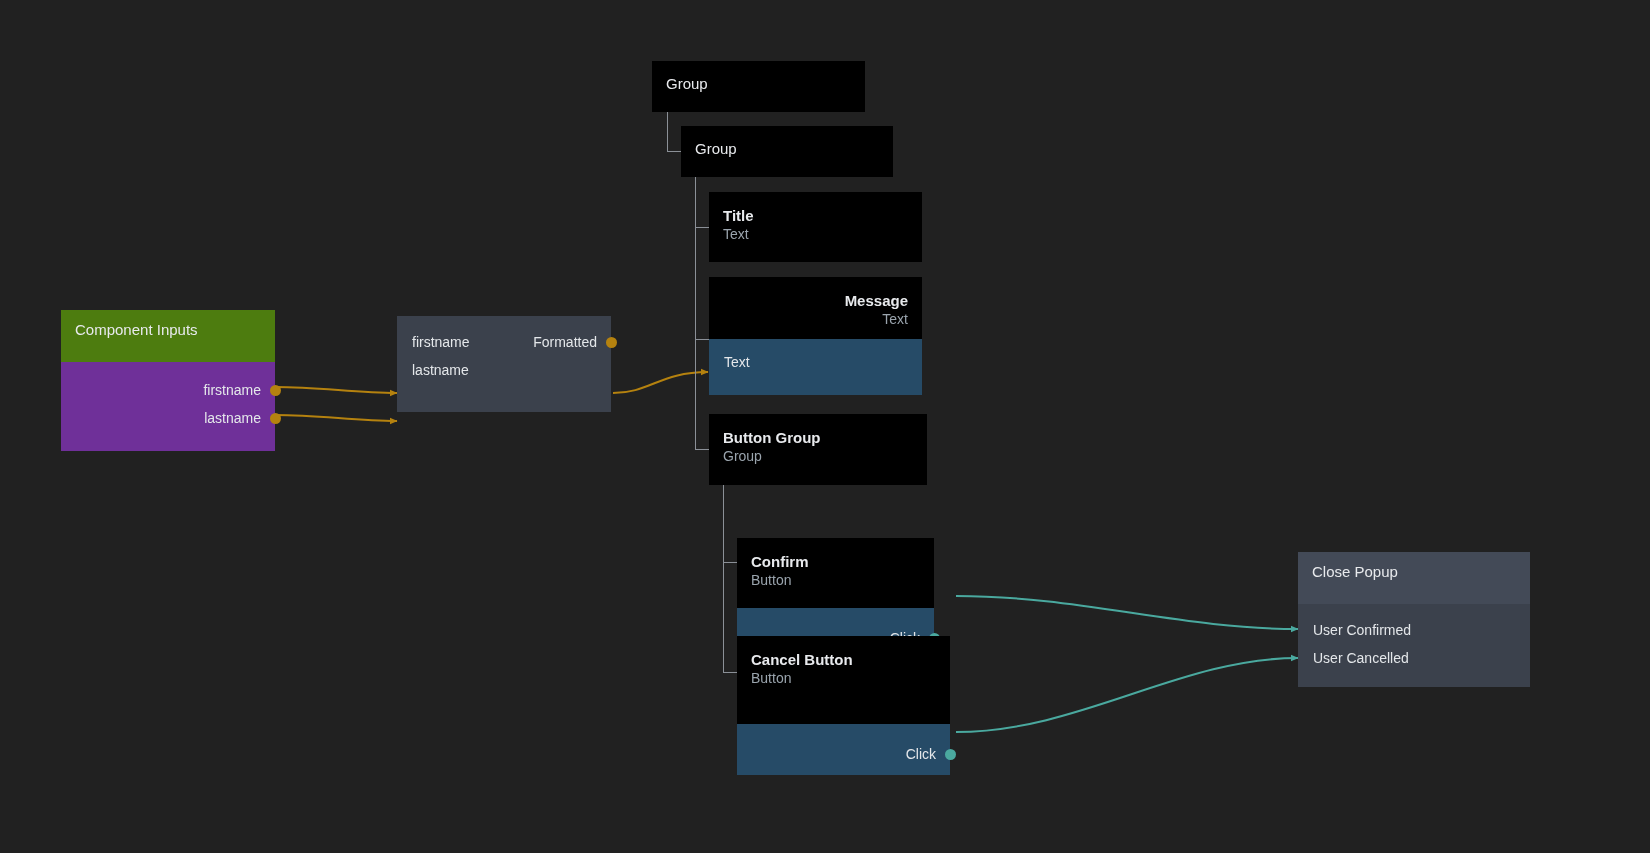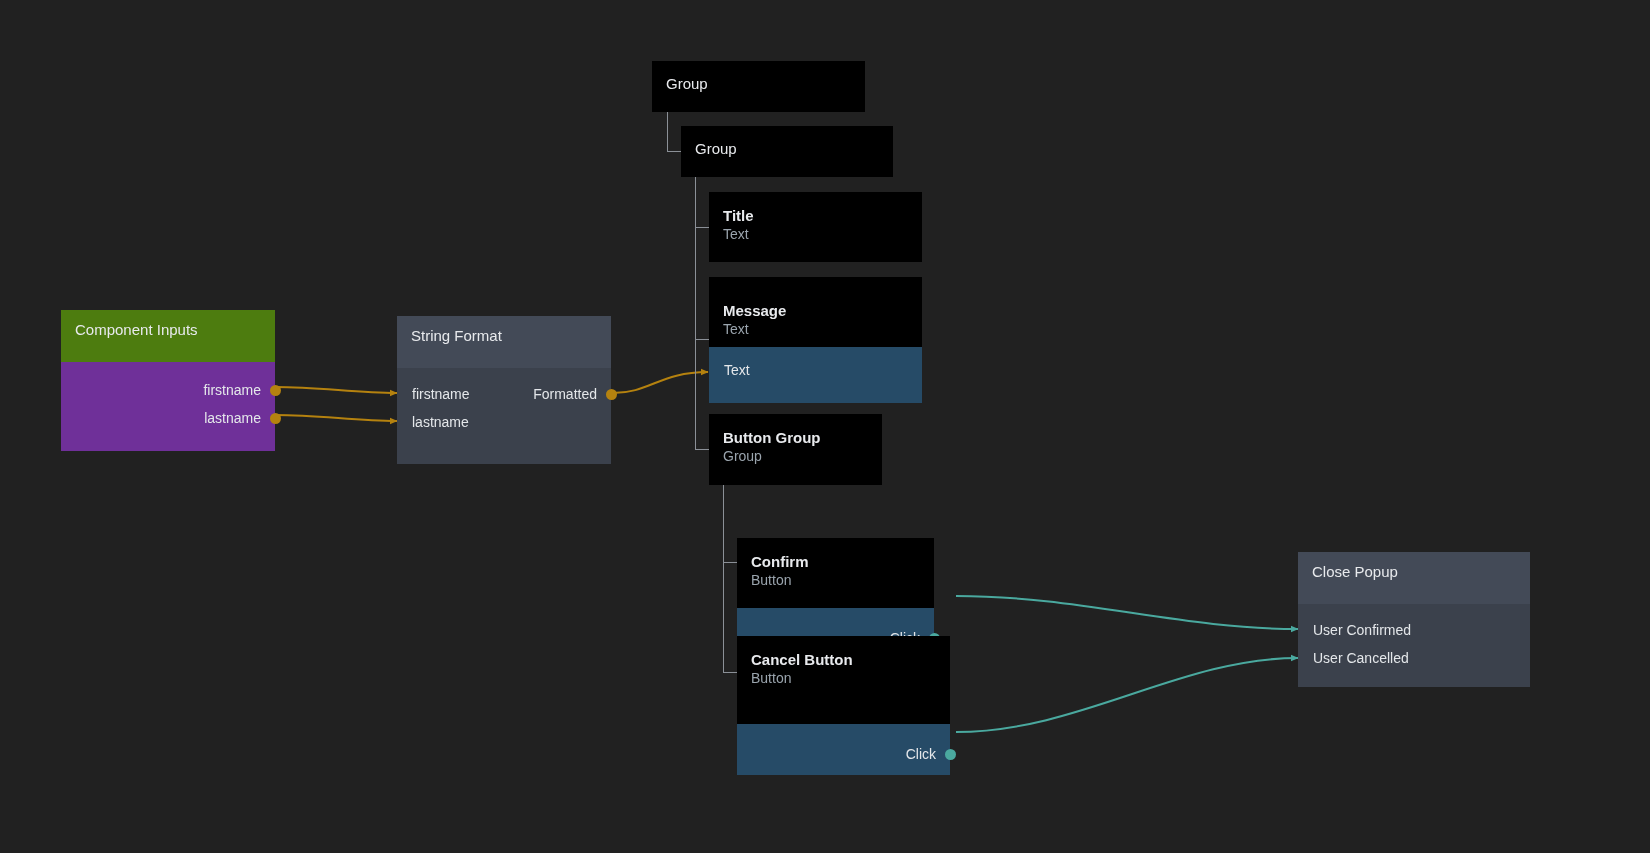--- a/index.html
+++ b/index.html
@@ -147,23 +147,20 @@
         <span class="port-dot out amber"></span>
       </div>
       <div class="port-row">
         <span class="port-label out-label">lastname</span>
         <span class="port-dot out amber"></span>
       </div>
     </div>
   </div>
 
   <div class="node gray" style="left:397px; top:316px; width:214px;">
-    <div class="node-header" style="height:52px;">
-      <div class="node-title">String Format</div>
-    </div>
     <div class="node-body" style="height:96px; padding-top:12px;">
       <div class="port-row">
         <span class="port-label in-label">firstname</span>
         <span class="port-label out-label">Formatted</span>
         <span class="port-dot in" style="background:transparent;"></span>
         <span class="port-dot out amber"></span>
       </div>
       <div class="port-row">
         <span class="port-label in-label">lastname</span>
       </div>
@@ -183,32 +180,32 @@
   </div>
 
   <div class="node blue" style="left:709px; top:192px; width:213px;">
     <div class="node-header" style="height:70px; padding-top:14px;">
       <div class="node-title bold">Title</div>
       <div class="node-subtitle">Text</div>
     </div>
   </div>
 
   <div class="node blue" style="left:709px; top:277px; width:213px;">
-    <div class="node-header" style="height:70px; padding-top:24px;">
+    <div class="node-header" style="height:62px; padding-top:14px;text-align:right;">
       <div class="node-title bold">Message</div>
       <div class="node-subtitle">Text</div>
     </div>
     <div class="node-body" style="height:56px; padding-top:9px;">
       <div class="port-row">
         <span class="port-label in-label">Text</span>
       </div>
     </div>
   </div>
 
-  <div class="node blue" style="left:709px; top:414px; width:173px;">
+  <div class="node blue" style="left:709px; top:414px; width:218px;">
     <div class="node-header" style="height:71px; padding-top:14px;">
       <div class="node-title bold">Button Group</div>
       <div class="node-subtitle">Group</div>
     </div>
   </div>
 
   <div class="node blue" style="left:737px; top:500px; width:197px;margin-top:38px;">
     <div class="node-header" style="height:70px; padding-top:14px;">
       <div class="node-title bold">Confirm</div>
       <div class="node-subtitle">Button</div>

